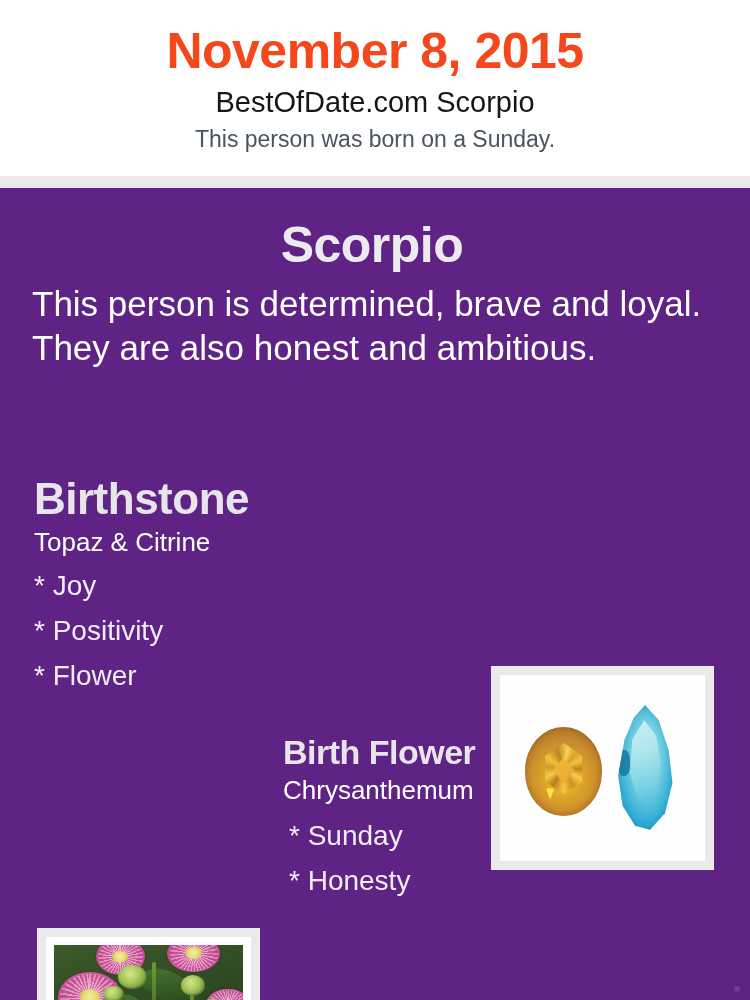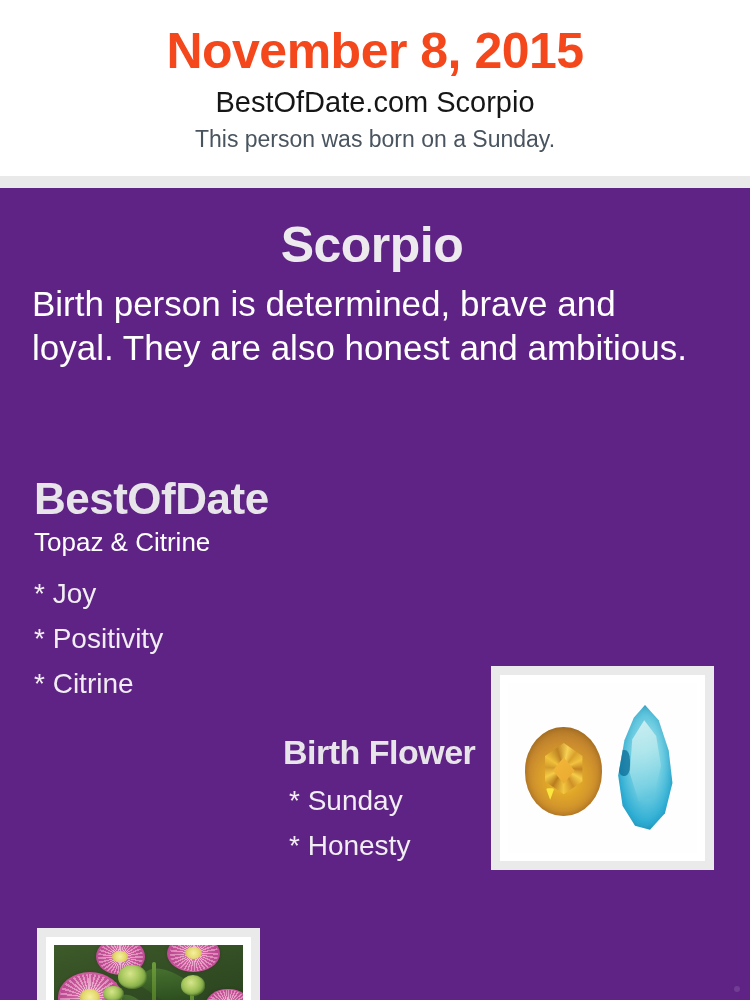--- a/index.html
+++ b/index.html
@@ -59,21 +59,21 @@
   .stone-block { position:absolute; left:34px; top:289px; width:440px; }
   .block-title {
     font-size:44px; font-weight:bold; line-height:1.0;
     color:#E8E5EA; letter-spacing:-0.5px;
   }
   .block-sub {
     margin-top:7px;
     font-size:26px; font-weight:normal; line-height:1.08;
     color:#FFFFFF;
   }
-  .trait-list { margin-top:24px; list-style:none; }
+  .trait-list { margin-top:16px; list-style:none; }
   .trait-list li {
     font-size:28px; font-weight:normal; line-height:1.0;
     color:#F1EDF3; margin-bottom:17px; white-space:nowrap;
   }
 
   
   .flower-block { position:absolute; left:283px; top:547px; width:440px; }
   .flower-block .block-title { font-size:34px; }
   .flower-block .trait-list { margin-top:18px; padding-left:6px; }
 
@@ -199,30 +199,30 @@
     <div class="date-title">November 8, 2015</div>
     <div class="site-summary">BestOfDate.com Scorpio</div>
     <div class="born-line">This person was born on a Sunday.</div>
   </div>
   <div class="separator"></div>
 
   <div class="body-panel">
 
     <div class="zodiac">
       <div class="zodiac-name">Scorpio</div>
-      <div class="zodiac-desc">Birth person is determined, brave and loyal. They are also honest and ambitious.</div>
+      <div class="zodiac-desc">This person is determined, brave and loyal. They are also honest and ambitious.</div>
     </div>
 
     <div class="stone-block">
-      <div class="block-title">BestOfDate</div>
+      <div class="block-title">Birthstone</div>
       <div class="block-sub">Topaz &amp; Citrine</div>
       <ul class="trait-list">
         <li>* Joy</li>
         <li>* Positivity</li>
-        <li>* Citrine</li>
+        <li>* Flower</li>
       </ul>
     </div>
 
     <div class="frame gem-frame">
       <div class="frame-inner">
         <div class="gem-scene art">
           <div class="citrine">
             <div class="cit-flash"></div>
           </div>
           <div class="topaz"></div>
@@ -252,20 +252,21 @@
           <div class="bud" style="left:26%; top:24%; width:11%; height:10%;"></div>
           <div class="bud" style="left:67%; top:18%; width:13%; height:12%;"></div>
           <div class="bud" style="left:78%; top:32%; width:12%; height:11%;"></div>
 
         </div>
       </div>
     </div>
 
     <div class="flower-block">
       <div class="block-title">Birth Flower</div>
+      <div class="block-sub">Chrysanthemum</div>
       <ul class="trait-list">
         <li>* Sunday</li>
         <li>* Honesty</li>
       </ul>
     </div>
 
     <div class="faint-mark"></div>
   </div>
 </div>
 

